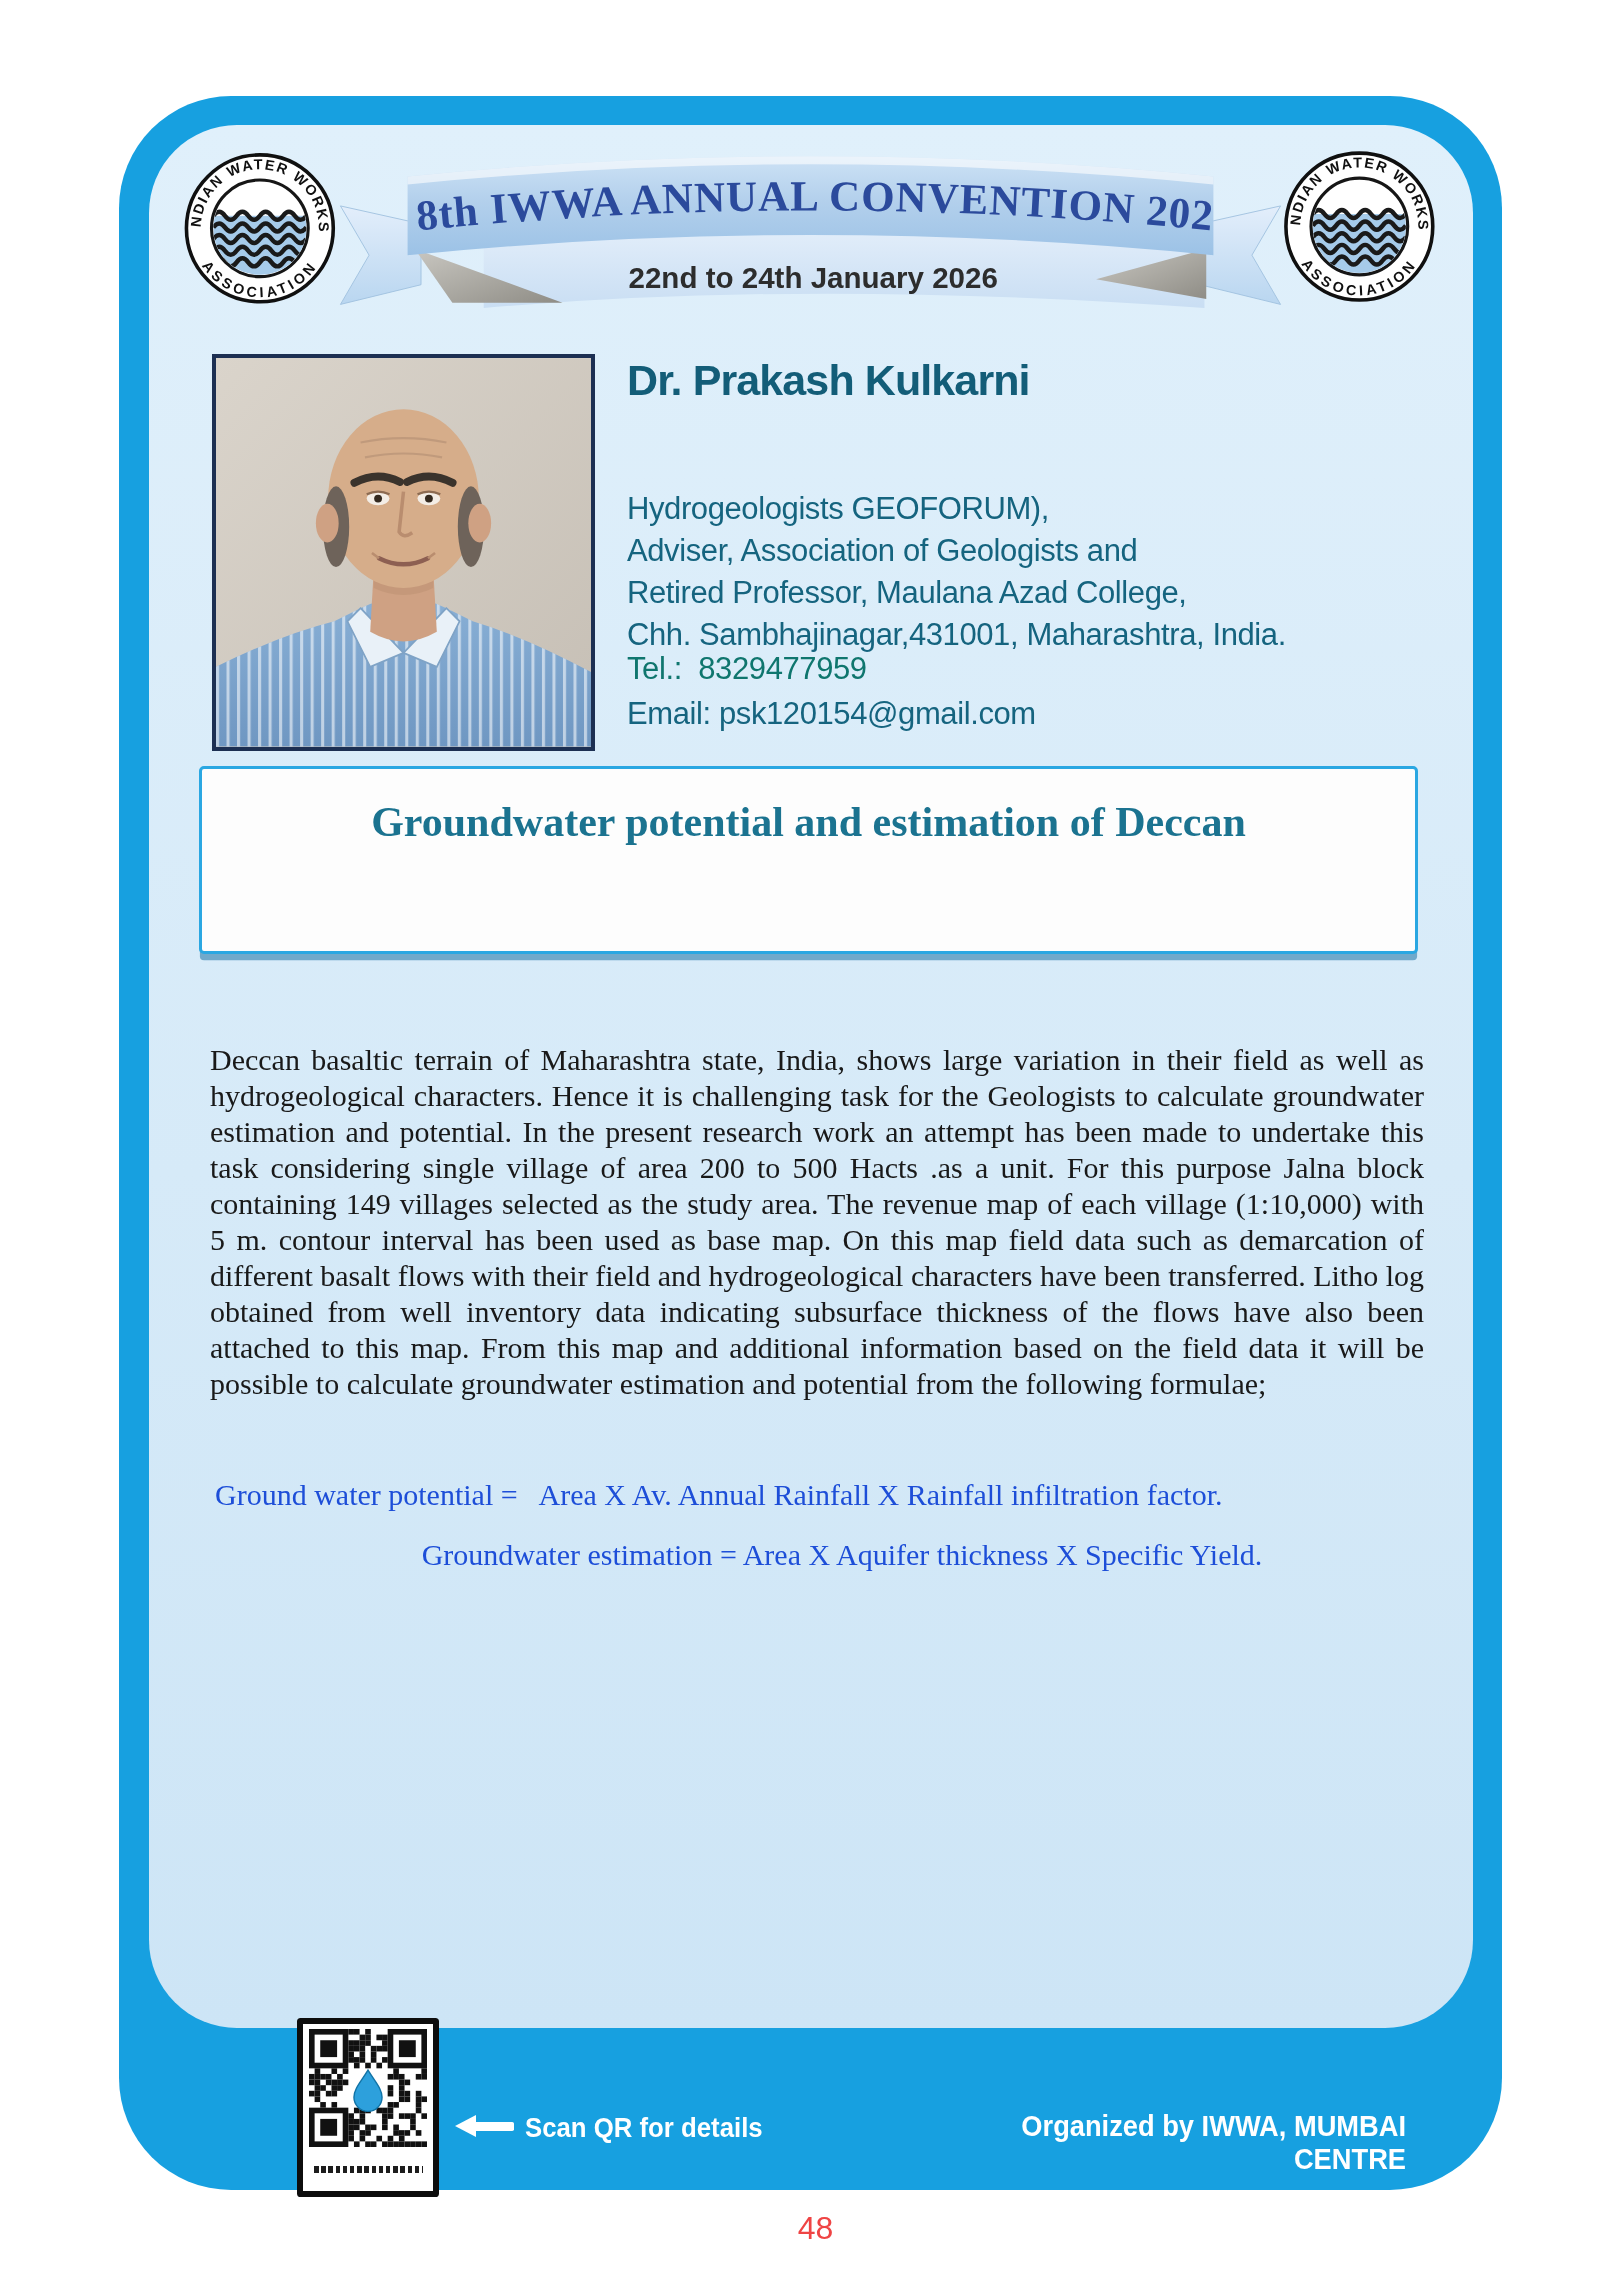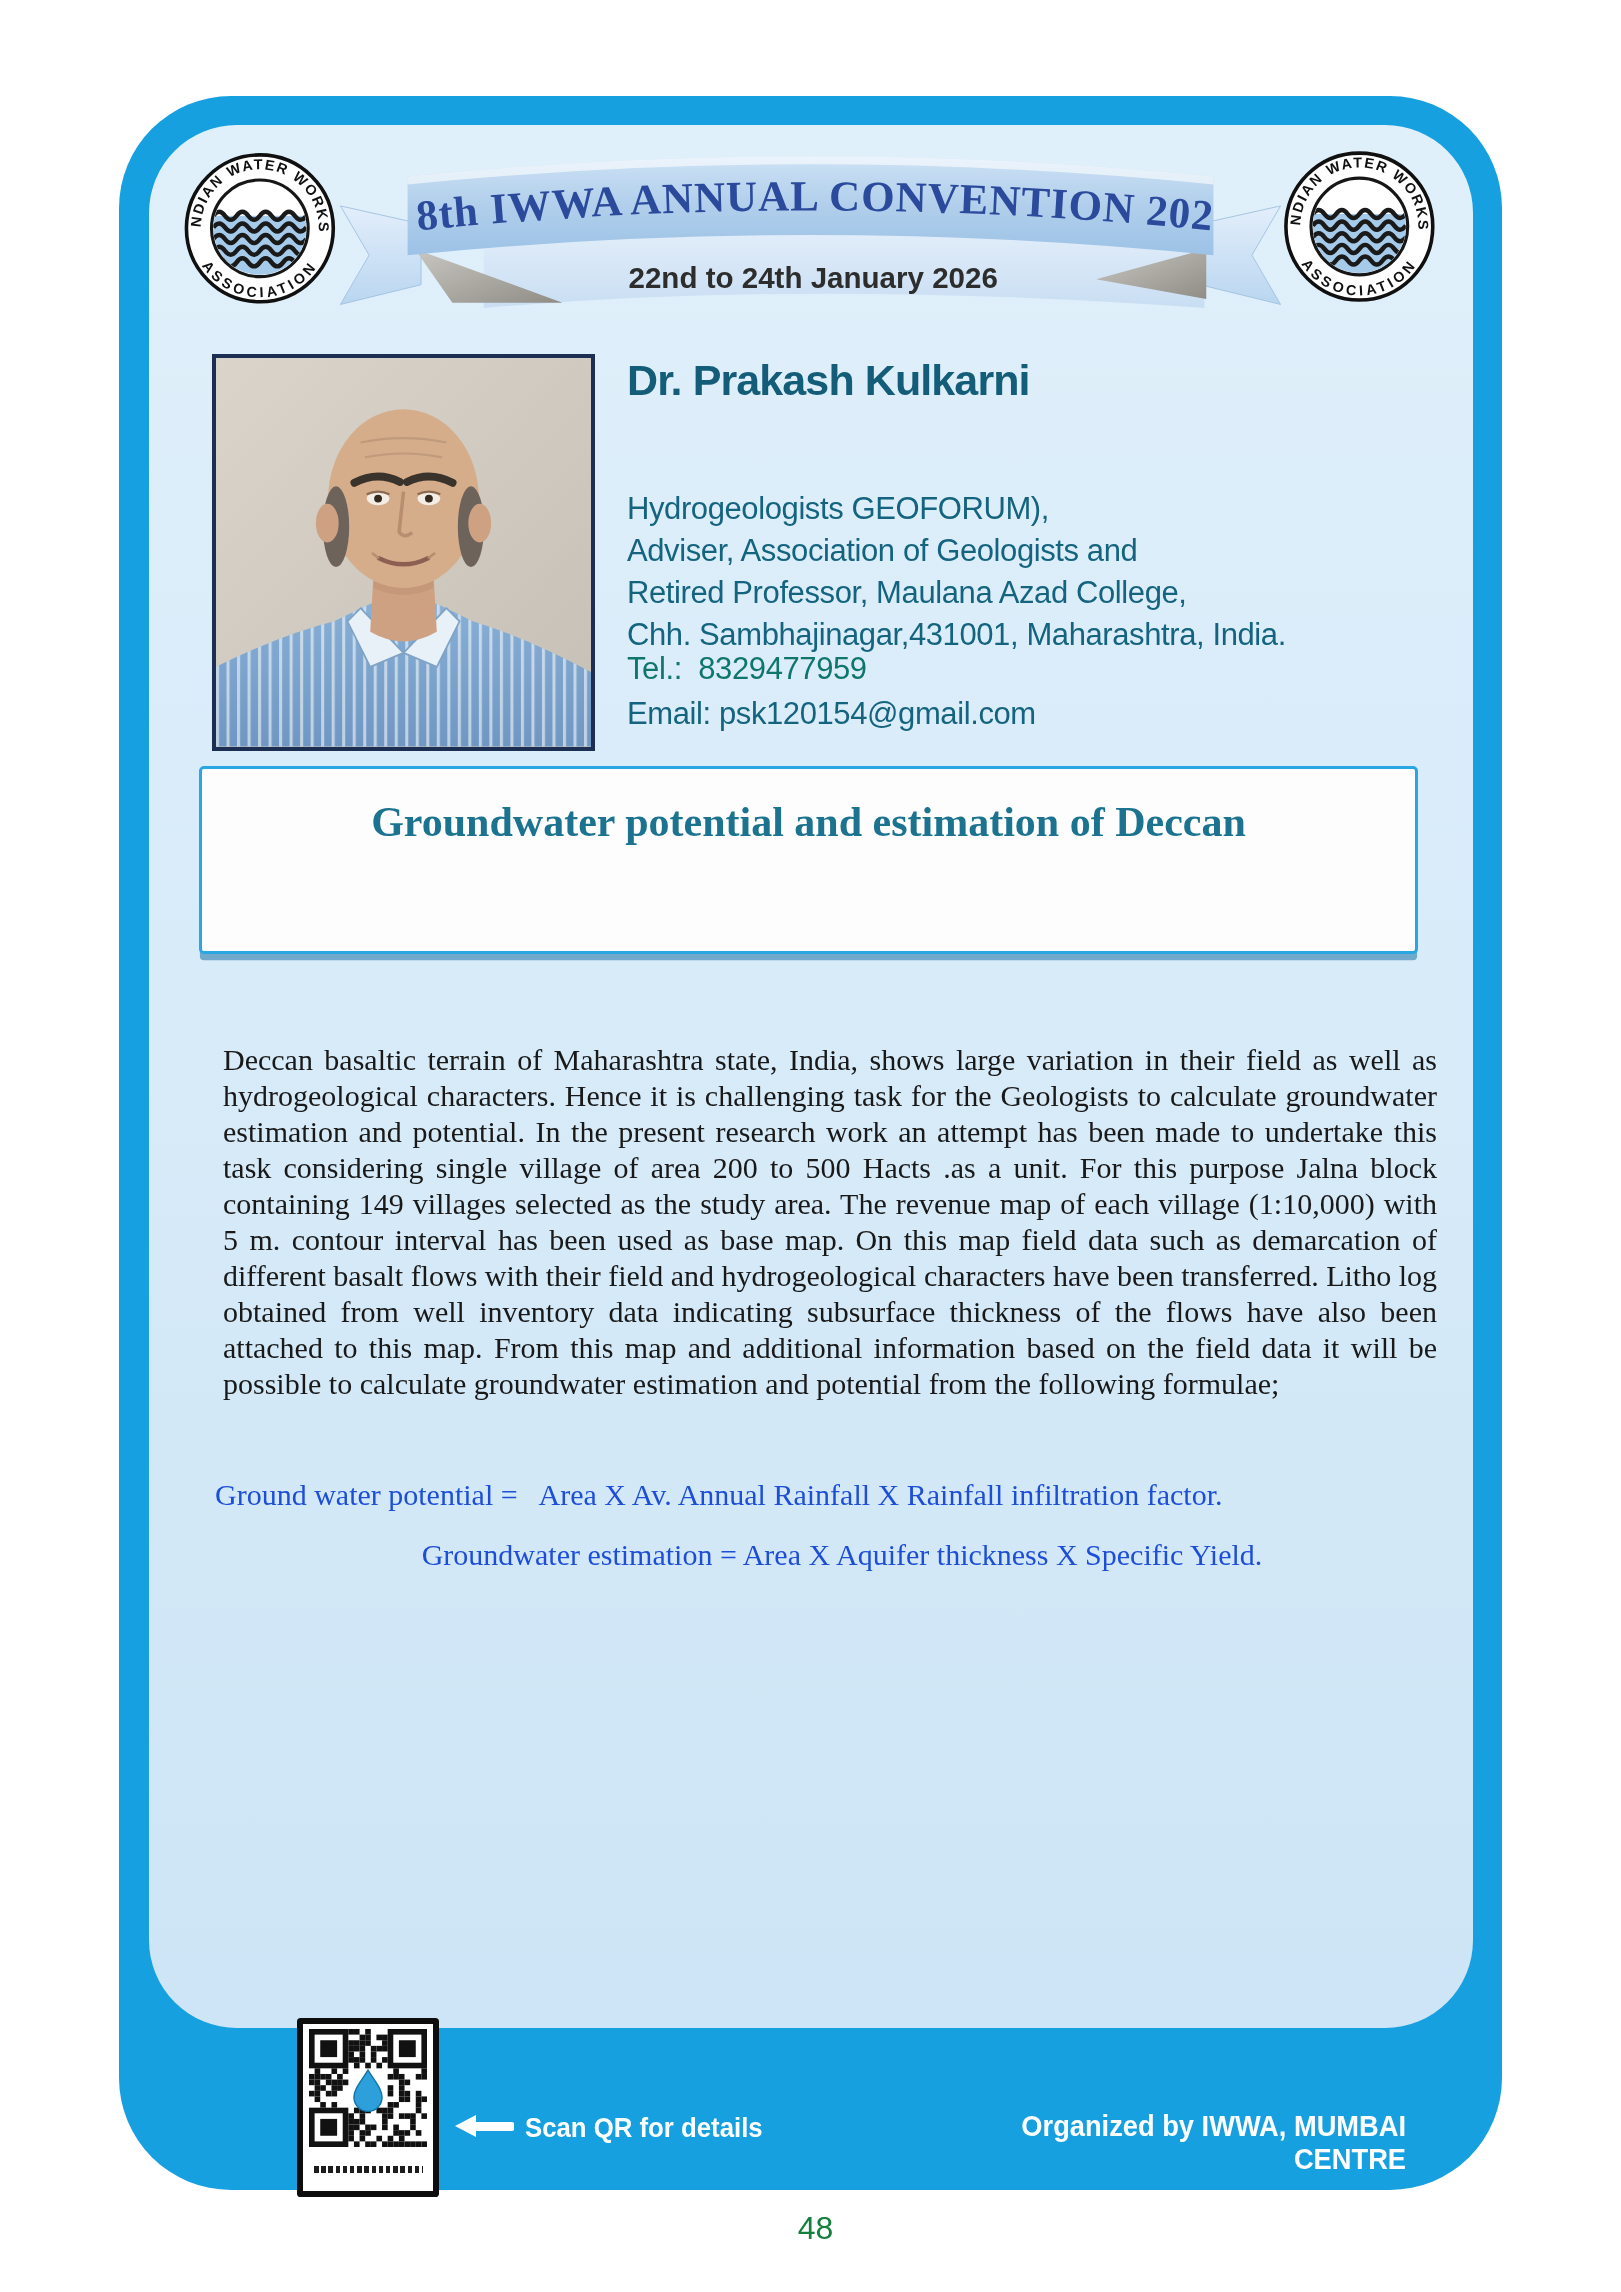--- a/index.html
+++ b/index.html
@@ -26,41 +26,41 @@
   
   .title-box{left:199px;top:766px;width:1219px;height:188px;background:#fdfdfd;
              border:3.6px solid #2aa7e2;border-radius:5px;box-sizing:border-box;
              box-shadow:0 7.2px 0 -0.9px rgba(27,115,165,.55);}
   .title-box .tline{width:100%;text-align:center;font-family:"Liberation Serif",serif;
              font-weight:bold;font-size:42px;color:#1b7390;}
   .tline1{margin-top:29px;}
   .tline2{margin-top:29px;}
 
   
-  .abstract{left:223px;top:1042px;width:1214px;font-family:"Liberation Serif",serif;
+  .abstract{left:210px;top:1042px;width:1214px;font-family:"Liberation Serif",serif;
             font-size:30px;line-height:36px;color:#191919;text-align:justify;}
   .formula{left:215px;width:1254px;font-family:"Liberation Serif",serif;font-size:30px;color:#1d4ed8;white-space:pre;}
   .formula1{top:1478px;}
   .formula2{top:1538px;text-align:center;}
 
   
   .qr-box{left:297px;top:2018px;width:142px;height:179px;background:#ffffff;border:6.3px solid #0d0d0d;
           box-sizing:border-box;border-radius:3.6px;}
   .qr-box svg{display:block;margin:4.5px auto 0 auto;}
   .qr-caption{width:109px;height:7.2px;margin:19.7px auto 0 auto;
               background:repeating-linear-gradient(90deg,#1d1d1d 0 4.5px,transparent 4.5px 7.2px);}
   .arrow{left:455px;top:2115px;width:59px;height:23px;}
   .arrow .head{position:absolute;left:0;top:0;width:0;height:0;
                border-top:11.6px solid transparent;border-bottom:11.6px solid transparent;border-right:21.5px solid #fff;}
   .arrow .shaft{position:absolute;left:18px;top:7.2px;width:41px;height:9px;background:#fff;border-radius:1.8px;}
   .scan-label{left:525px;top:2112px;font-size:28px;font-weight:bold;color:#ffffff;
               transform:scaleX(.92);transform-origin:left top;}
   .organizer{left:922px;top:2110px;width:484px;text-align:right;font-size:29px;font-weight:bold;color:#ffffff;
              transform:scaleX(.94);transform-origin:right top;}
-  .page-num{left:775px;top:2210px;width:81px;text-align:center;font-size:32px;color:#15803d;}
+  .page-num{left:775px;top:2210px;width:81px;text-align:center;font-size:32px;color:#ef4444;}
 </style>
 </head>
 <body>
 
 <div class="abs card"></div>
 <div class="abs panel"></div>
 
 <svg class="abs hdr-svg" viewBox="0 0 1810 430" xmlns="http://www.w3.org/2000/svg">
   <defs>
     <linearGradient id="gBand" x1="0" y1="0" x2="0" y2="1">

